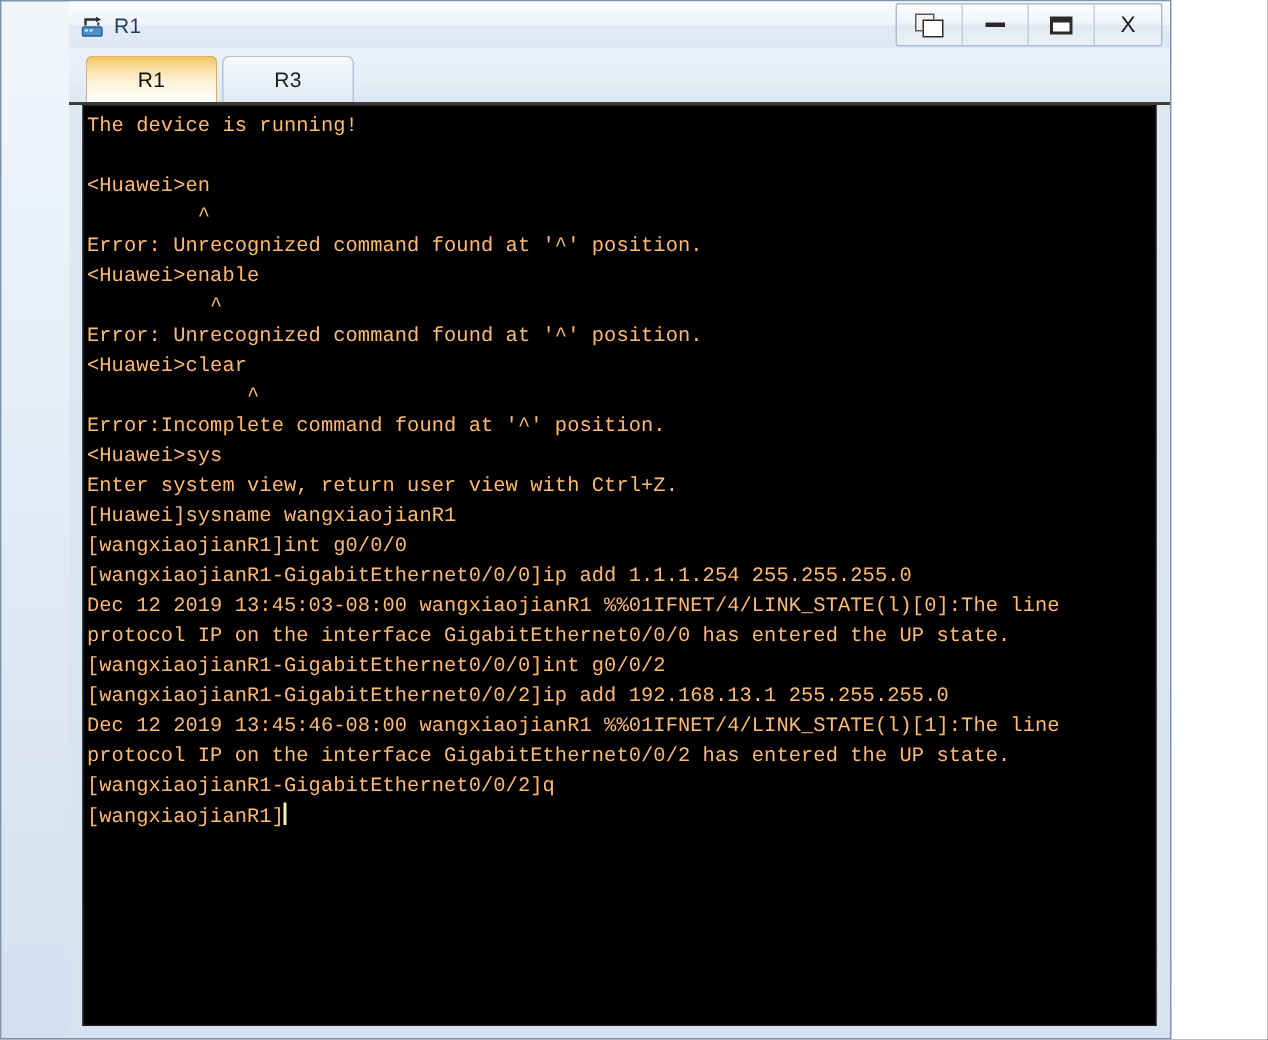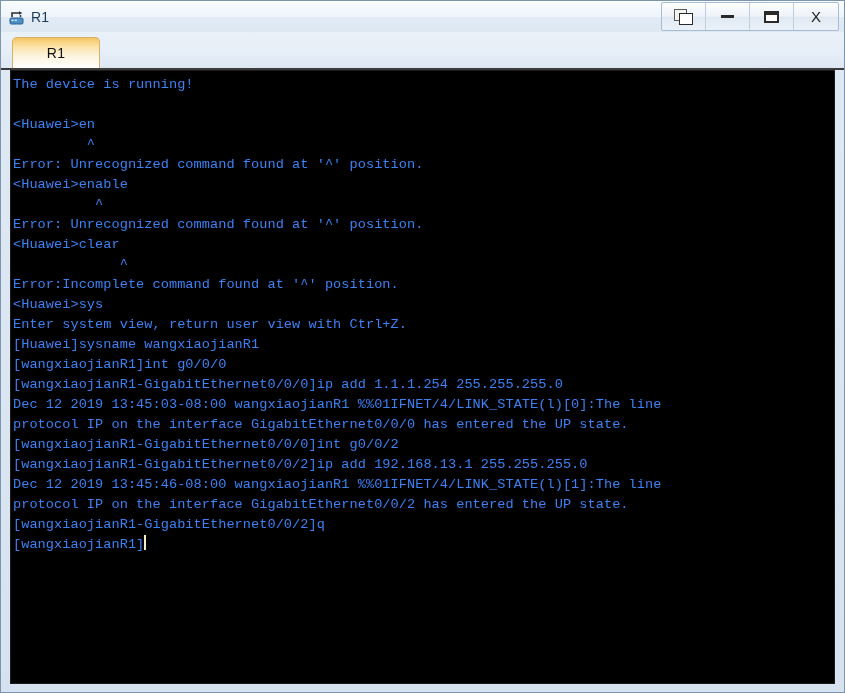--- a/index.html
+++ b/index.html
@@ -9,27 +9,28 @@
   }
   body {
     width: 845px;
     height: 693px;
     font-family: "Liberation Sans", sans-serif;
     overflow: hidden;
   }
 
   .window {
     position: relative;
-    width: 845px;
+    width: 781px;
     height: 693px;
     box-sizing: border-box;
     background: linear-gradient(to bottom, #f2f6fb 0%, #e3ecf6 45%, #d3e0ef 100%);
     border: 1px solid #7d94ad;
     display: flex;
     flex-direction: column;
+    padding-left: 45px;
   }
 
   
   .titlebar {
     height: 31px;
     min-height: 31px;
     display: flex;
     align-items: center;
     padding: 0 2px 0 7px;
     background: linear-gradient(to bottom, #fafcfe 0%, #eef4fa 50%, #e2ebf5 51%, #dde8f3 100%);
@@ -169,21 +170,21 @@
     border: 1px solid #1b1b1b;
     box-sizing: border-box;
     overflow: hidden;
     padding: 4px 0 0 2px;
     position: relative;
   }
   .term-lines {
     font-family: "Liberation Mono", "DejaVu Sans Mono", monospace;
     font-size: 13.6px;
     line-height: 20px;
-    color: #3b82f6;
+    color: #fdba74;
     white-space: pre;
     letter-spacing: 0.05px;
   }
   .term-line {
     height: 20px;
     white-space: pre;
   }
   .cursor {
     display: inline-block;
     width: 2px;
@@ -228,20 +229,23 @@
       <div class="win-btn">
         <span class="glyph-x">X</span>
       </div>
     </div>
   </div>
 
   <div class="tabstrip">
     <div class="tab active">
       <span>R1</span>
     </div>
+    <div class="tab">
+      <span>R3</span>
+    </div>
     <div class="tab-rest"></div>
   </div>
 
   <div class="term-wrap">
     <div class="terminal">
       <div class="term-lines" id="term-lines"><div class="term-line">The device is running!</div><div class="term-line"></div><div class="term-line">&lt;Huawei&gt;en</div><div class="term-line">         ^</div><div class="term-line">Error: Unrecognized command found at '^' position.</div><div class="term-line">&lt;Huawei&gt;enable</div><div class="term-line">          ^</div><div class="term-line">Error: Unrecognized command found at '^' position.</div><div class="term-line">&lt;Huawei&gt;clear</div><div class="term-line">             ^</div><div class="term-line">Error:Incomplete command found at '^' position.</div><div class="term-line">&lt;Huawei&gt;sys</div><div class="term-line">Enter system view, return user view with Ctrl+Z.</div><div class="term-line">[Huawei]sysname wangxiaojianR1</div><div class="term-line">[wangxiaojianR1]int g0/0/0</div><div class="term-line">[wangxiaojianR1-GigabitEthernet0/0/0]ip add 1.1.1.254 255.255.255.0</div><div class="term-line">Dec 12 2019 13:45:03-08:00 wangxiaojianR1 %%01IFNET/4/LINK_STATE(l)[0]:The line</div><div class="term-line">protocol IP on the interface GigabitEthernet0/0/0 has entered the UP state.</div><div class="term-line">[wangxiaojianR1-GigabitEthernet0/0/0]int g0/0/2</div><div class="term-line">[wangxiaojianR1-GigabitEthernet0/0/2]ip add 192.168.13.1 255.255.255.0</div><div class="term-line">Dec 12 2019 13:45:46-08:00 wangxiaojianR1 %%01IFNET/4/LINK_STATE(l)[1]:The line</div><div class="term-line">protocol IP on the interface GigabitEthernet0/0/2 has entered the UP state.</div><div class="term-line">[wangxiaojianR1-GigabitEthernet0/0/2]q</div><div class="term-line"><span>[wangxiaojianR1]</span><span class="cursor"></span></div></div>
     </div>
   </div>
 
 </div>

